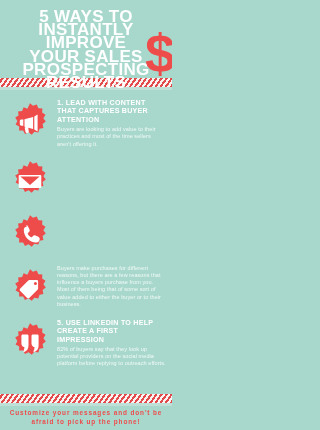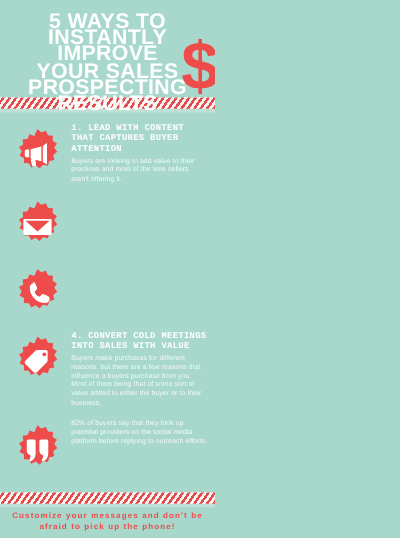--- a/index.html
+++ b/index.html
@@ -103,21 +103,21 @@
   }
   .section-body {
     flex: 1 1 auto;
     padding-left: 1px;
     padding-top: 2px;
     min-width: 0;
   }
   .section-heading {
     margin: 0 0 2px 0;
     color: #ffffff;
-    font-family: Liberation Mono, monospace;
+    font-family: Liberation Sans, sans-serif;
     font-weight: bold;
     font-size: 7.1px;
     line-height: 8.4px;
     letter-spacing: 0.25px;
     text-transform: uppercase;
   }
   .section-text {
     margin: 0;
     color: #f4fbf9;
     font-size: 5.5px;
@@ -219,38 +219,38 @@
       <div class="badge-wrap">
         <div class="badge">
           <svg width="42" height="42" viewBox="0 0 42 42" aria-hidden="true">
             <path fill="#ee4b4b" d="M21 1.2l2.9 2.6 3.8-1.3 1.7 3.7 4 .4-.3 4 3.4 2.2-2.1 3.4 2.4 3.2-3.2 2.5.8 4-3.9.9-1.2 3.8-3.9-.9-2.7 3-3.1-2.5-3.6 1.8-1.9-3.5-4-.1.1-4-3.6-1.8 1.8-3.6-2.2-3.4 3.4-2.1-.5-4 4-.5 1.5-3.7 3.8 1.5z"></path>
             <path fill="#ffffff" d="M28.9 11.9h-8.3c-.5 0-1 .2-1.3.6l-8 8c-.7.7-.7 1.9 0 2.6l6.6 6.6c.7.7 1.9.7 2.6 0l8-8c.4-.4.6-.8.6-1.3v-7.2c0-.7-.5-1.3-1.2-1.3z"></path>
             <circle fill="#ee4b4b" cx="26.4" cy="15.4" r="1.5"></circle>
           </svg>
         </div>
       </div>
       <div class="section-body">
-        <h2 class="section-heading">4. Convert cold meetings into sales with value</h2>
         <p class="section-text">Buyers make purchases for different reasons, but there are a few reasons that influence a buyers purchase from you.  Most of them being that of some sort of value added to either the buyer or to their business.</p>
       </div>
     </div>
 
     <div class="section">
       <div class="badge-wrap">
         <div class="badge">
           <svg width="42" height="42" viewBox="0 0 42 42" aria-hidden="true">
             <path fill="#ee4b4b" d="M21 1.2l2.9 2.6 3.8-1.3 1.7 3.7 4 .4-.3 4 3.4 2.2-2.1 3.4 2.4 3.2-3.2 2.5.8 4-3.9.9-1.2 3.8-3.9-.9-2.7 3-3.1-2.5-3.6 1.8-1.9-3.5-4-.1.1-4-3.6-1.8 1.8-3.6-2.2-3.4 3.4-2.1-.5-4 4-.5 1.5-3.7 3.8 1.5z"></path>
             <g fill="#ffffff">
               <path d="M18.3 12.6c.7 0 1.2.6 1.2 1.3v9.6c0 3.4-1.7 5.7-4.3 6.5-.5.2-1-.3-.8-.8.6-1.4 1-2.7 1.1-4-1.8-.3-3.1-1.9-3.1-3.8v-7.5c0-.7.6-1.3 1.3-1.3z"></path>
               <path d="M28.4 12.6c.7 0 1.2.6 1.2 1.3v9.6c0 3.4-1.7 5.7-4.3 6.5-.5.2-1-.3-.8-.8.6-1.4 1-2.7 1.1-4-1.8-.3-3.1-1.9-3.1-3.8v-7.5c0-.7.6-1.3 1.3-1.3z"></path>
             </g>
           </svg>
         </div>
       </div>
       <div class="section-body">
+        <h2 class="section-heading">5. Use LinkedIn to help create a first impression</h2>
         <p class="section-text">82% of buyers say that they look up potential providers on the social media platform before replying to outreach efforts.</p>
       </div>
     </div>
 
   </div>
 
   <div class="spacer-bottom"></div>
 
   <div class="footer">
     <div class="stripe-band"></div>

